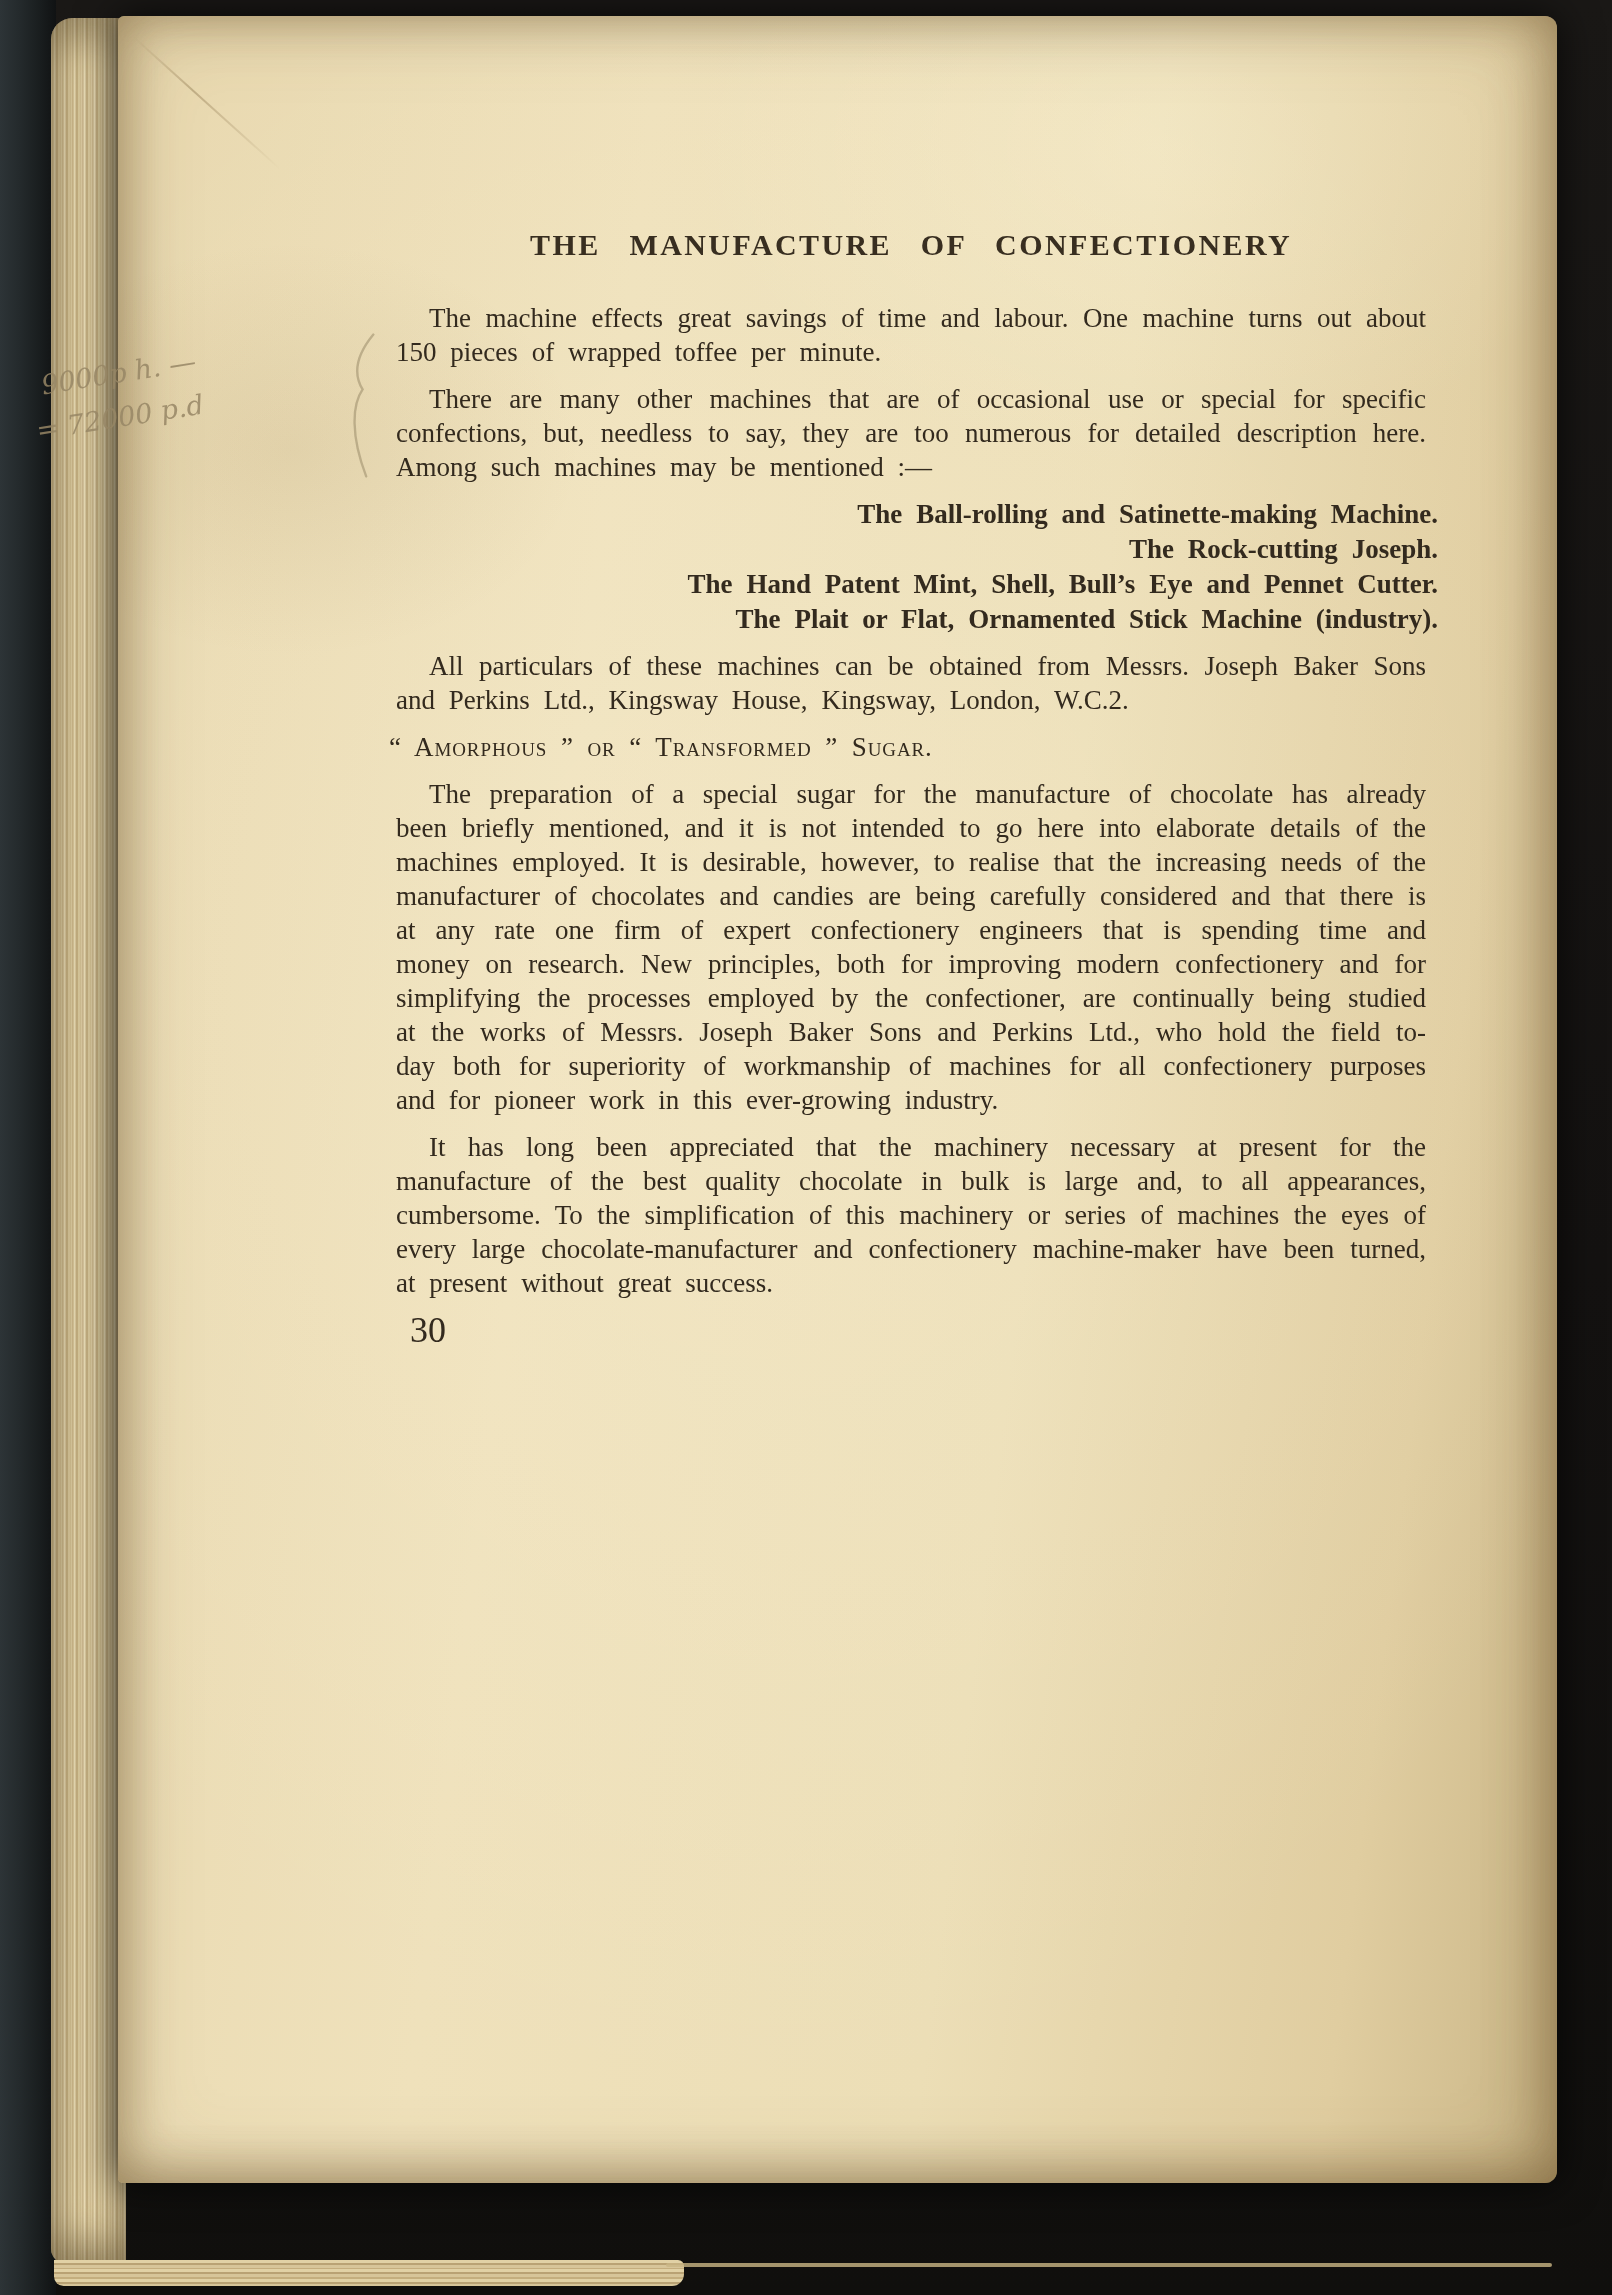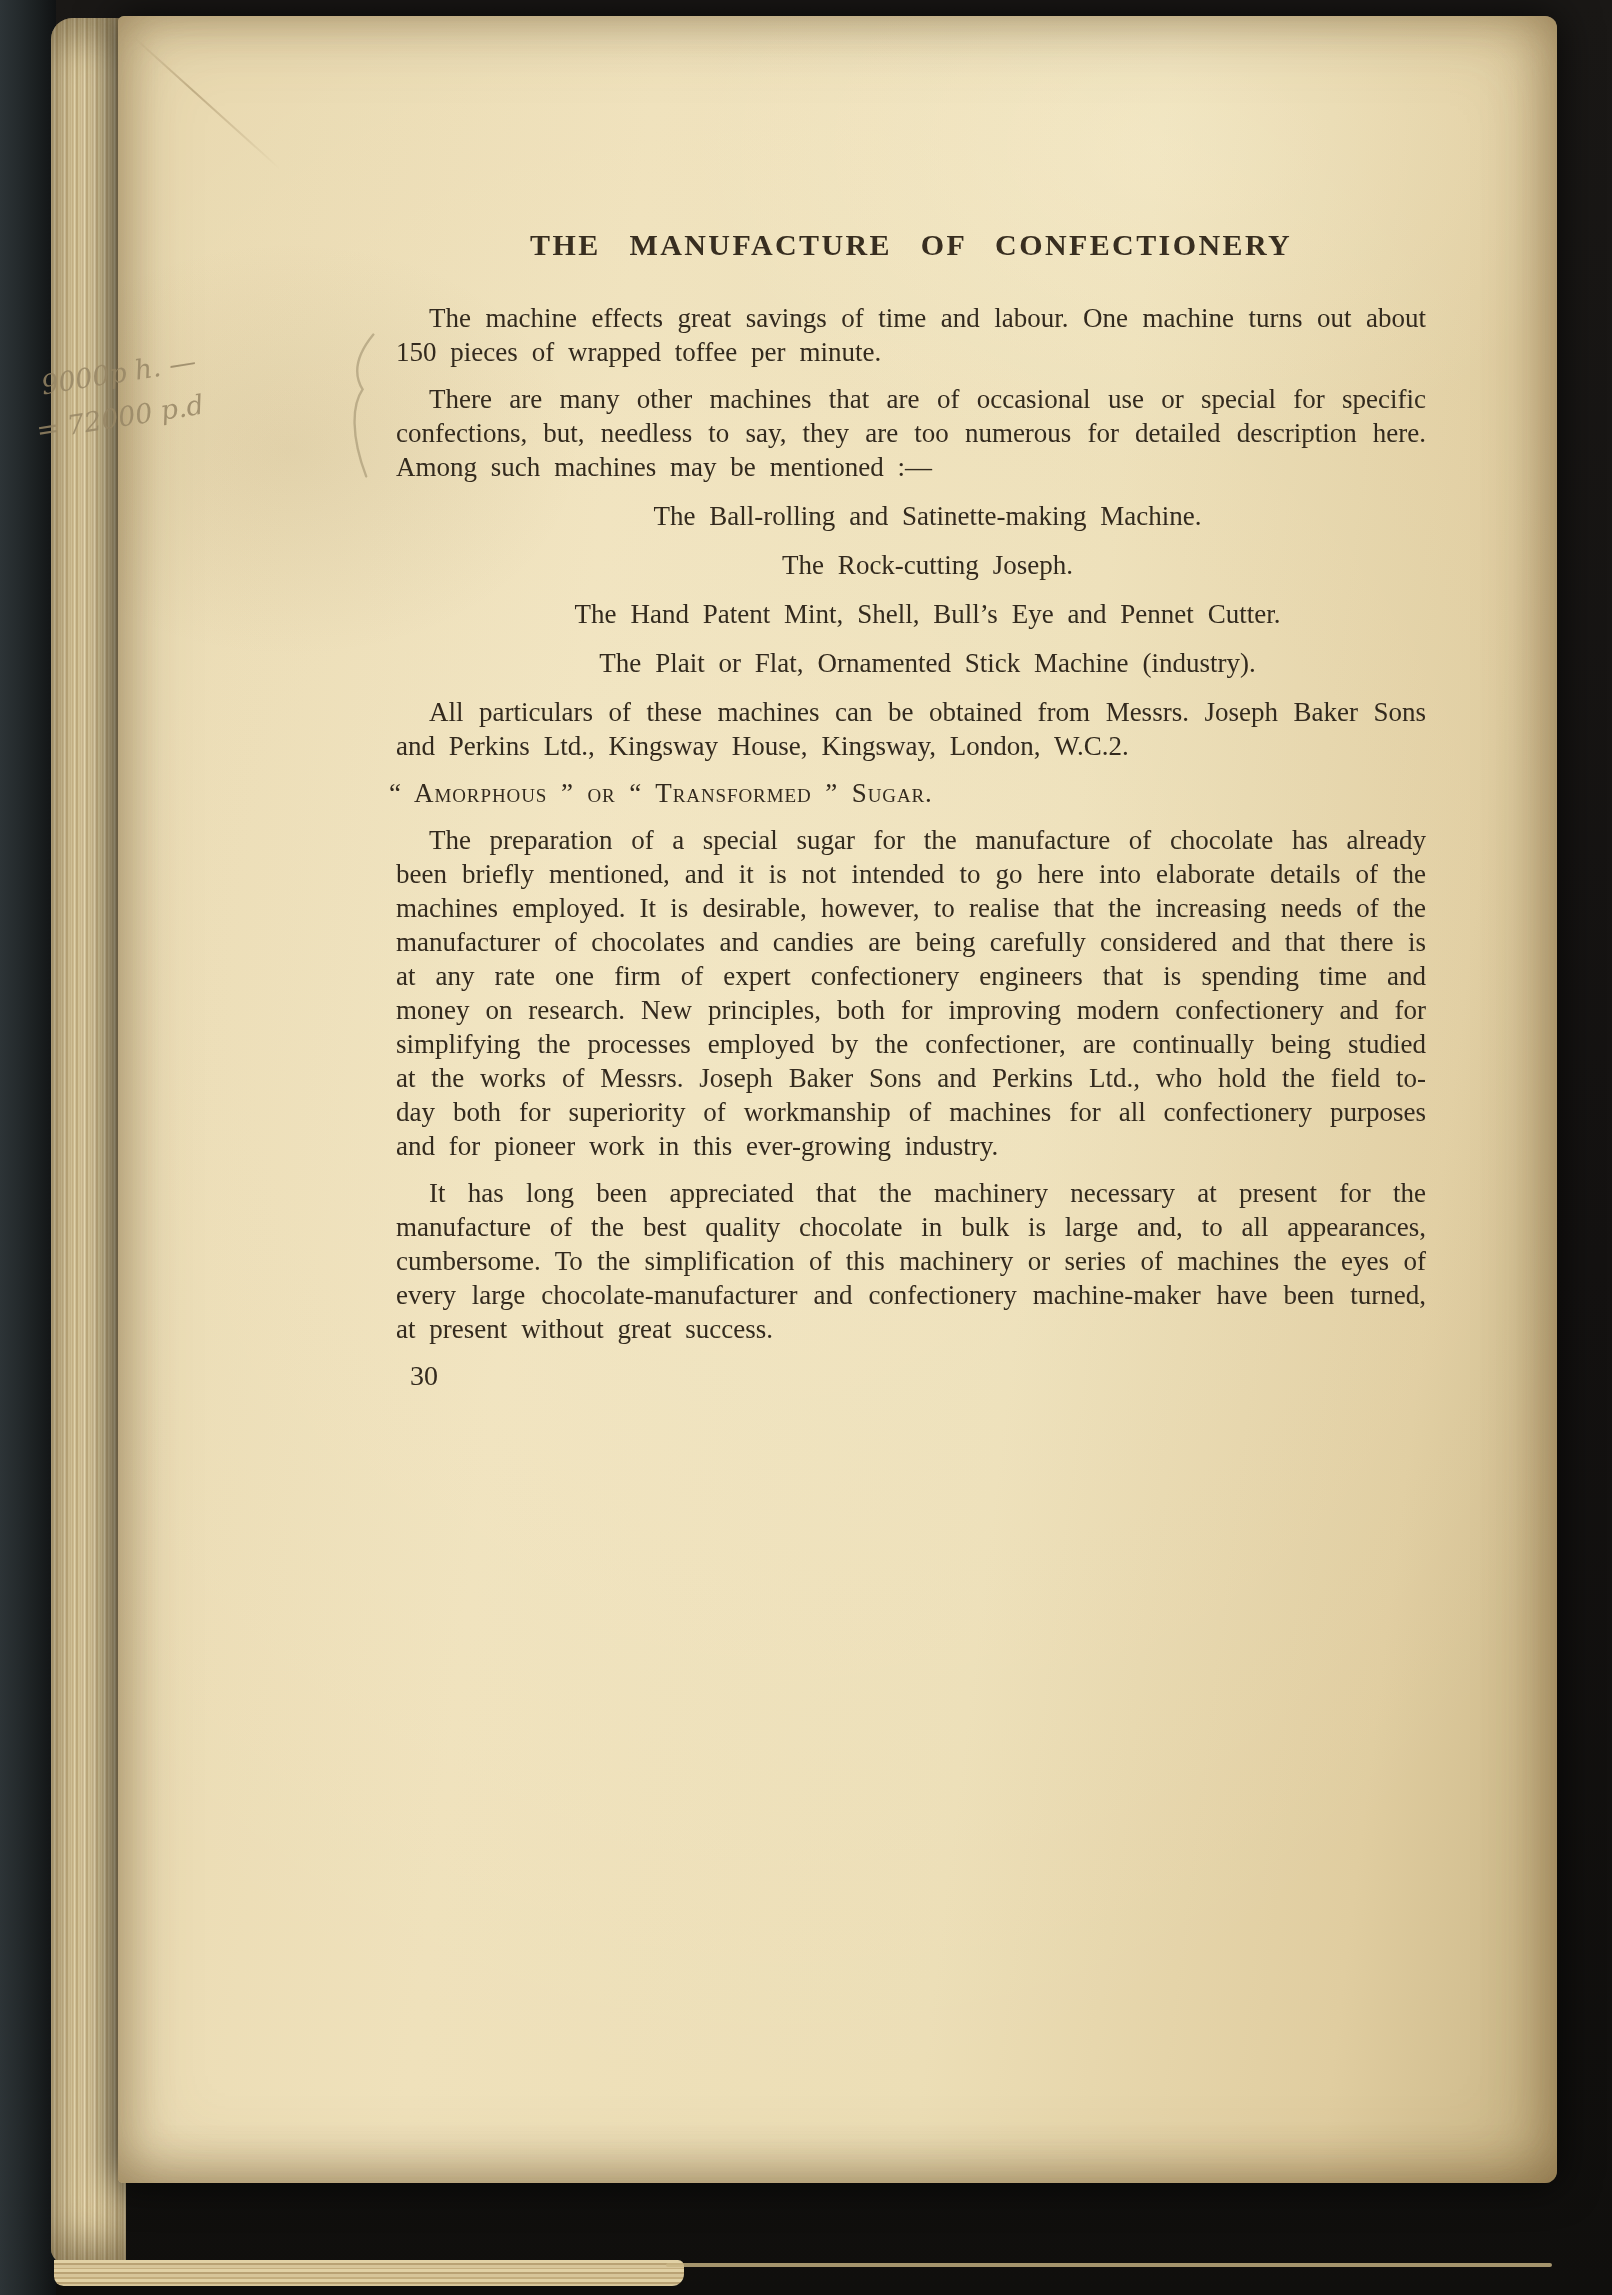--- a/index.html
+++ b/index.html
@@ -49,26 +49,26 @@
   .textblock{
     position:absolute;left:265px;top:212px;width:1056px;
     color:#332a1e;font-size:27px;line-height:34px;
     text-align:justify;word-spacing:7.1px;
   }
   .running-head{
     margin:0 0 39px 0;text-align:center;text-indent:0;
     font-size:30px;letter-spacing:2.4px;word-spacing:19px;color:#382e20;
   }
   .para{margin:13px;text-indent:33px;}
-  .machine{margin:15px;text-indent:33px;text-align:center;}
+  .machine{margin:1px;text-indent:33px;text-align:right;font-weight:bold;}
   .sectionhead{
     margin:6px;text-indent:0;font-variant:small-caps;
     letter-spacing:0.9px;word-spacing:6px;
   }
-  .pageno{margin-top:9.5px;text-indent:27px;text-align:left;font-size:28px;font-family:Liberation Serif, serif;}
+  .pageno{margin-top:9.5px;text-indent:27px;text-align:left;font-size:36px;font-family:Liberation Serif, serif;}
   
   .marginalia{
     position:absolute;left:44px;top:351px;z-index:6;
     transform:rotate(-9deg);
     font-family:"DejaVu Serif",serif;font-style:italic;
     font-size:27px;line-height:44px;color:rgba(151,134,101,.85);
     white-space:nowrap;
   }
   .marginalia .l2{display:block;margin-left:-12px;}
   .pencil-bracket{

